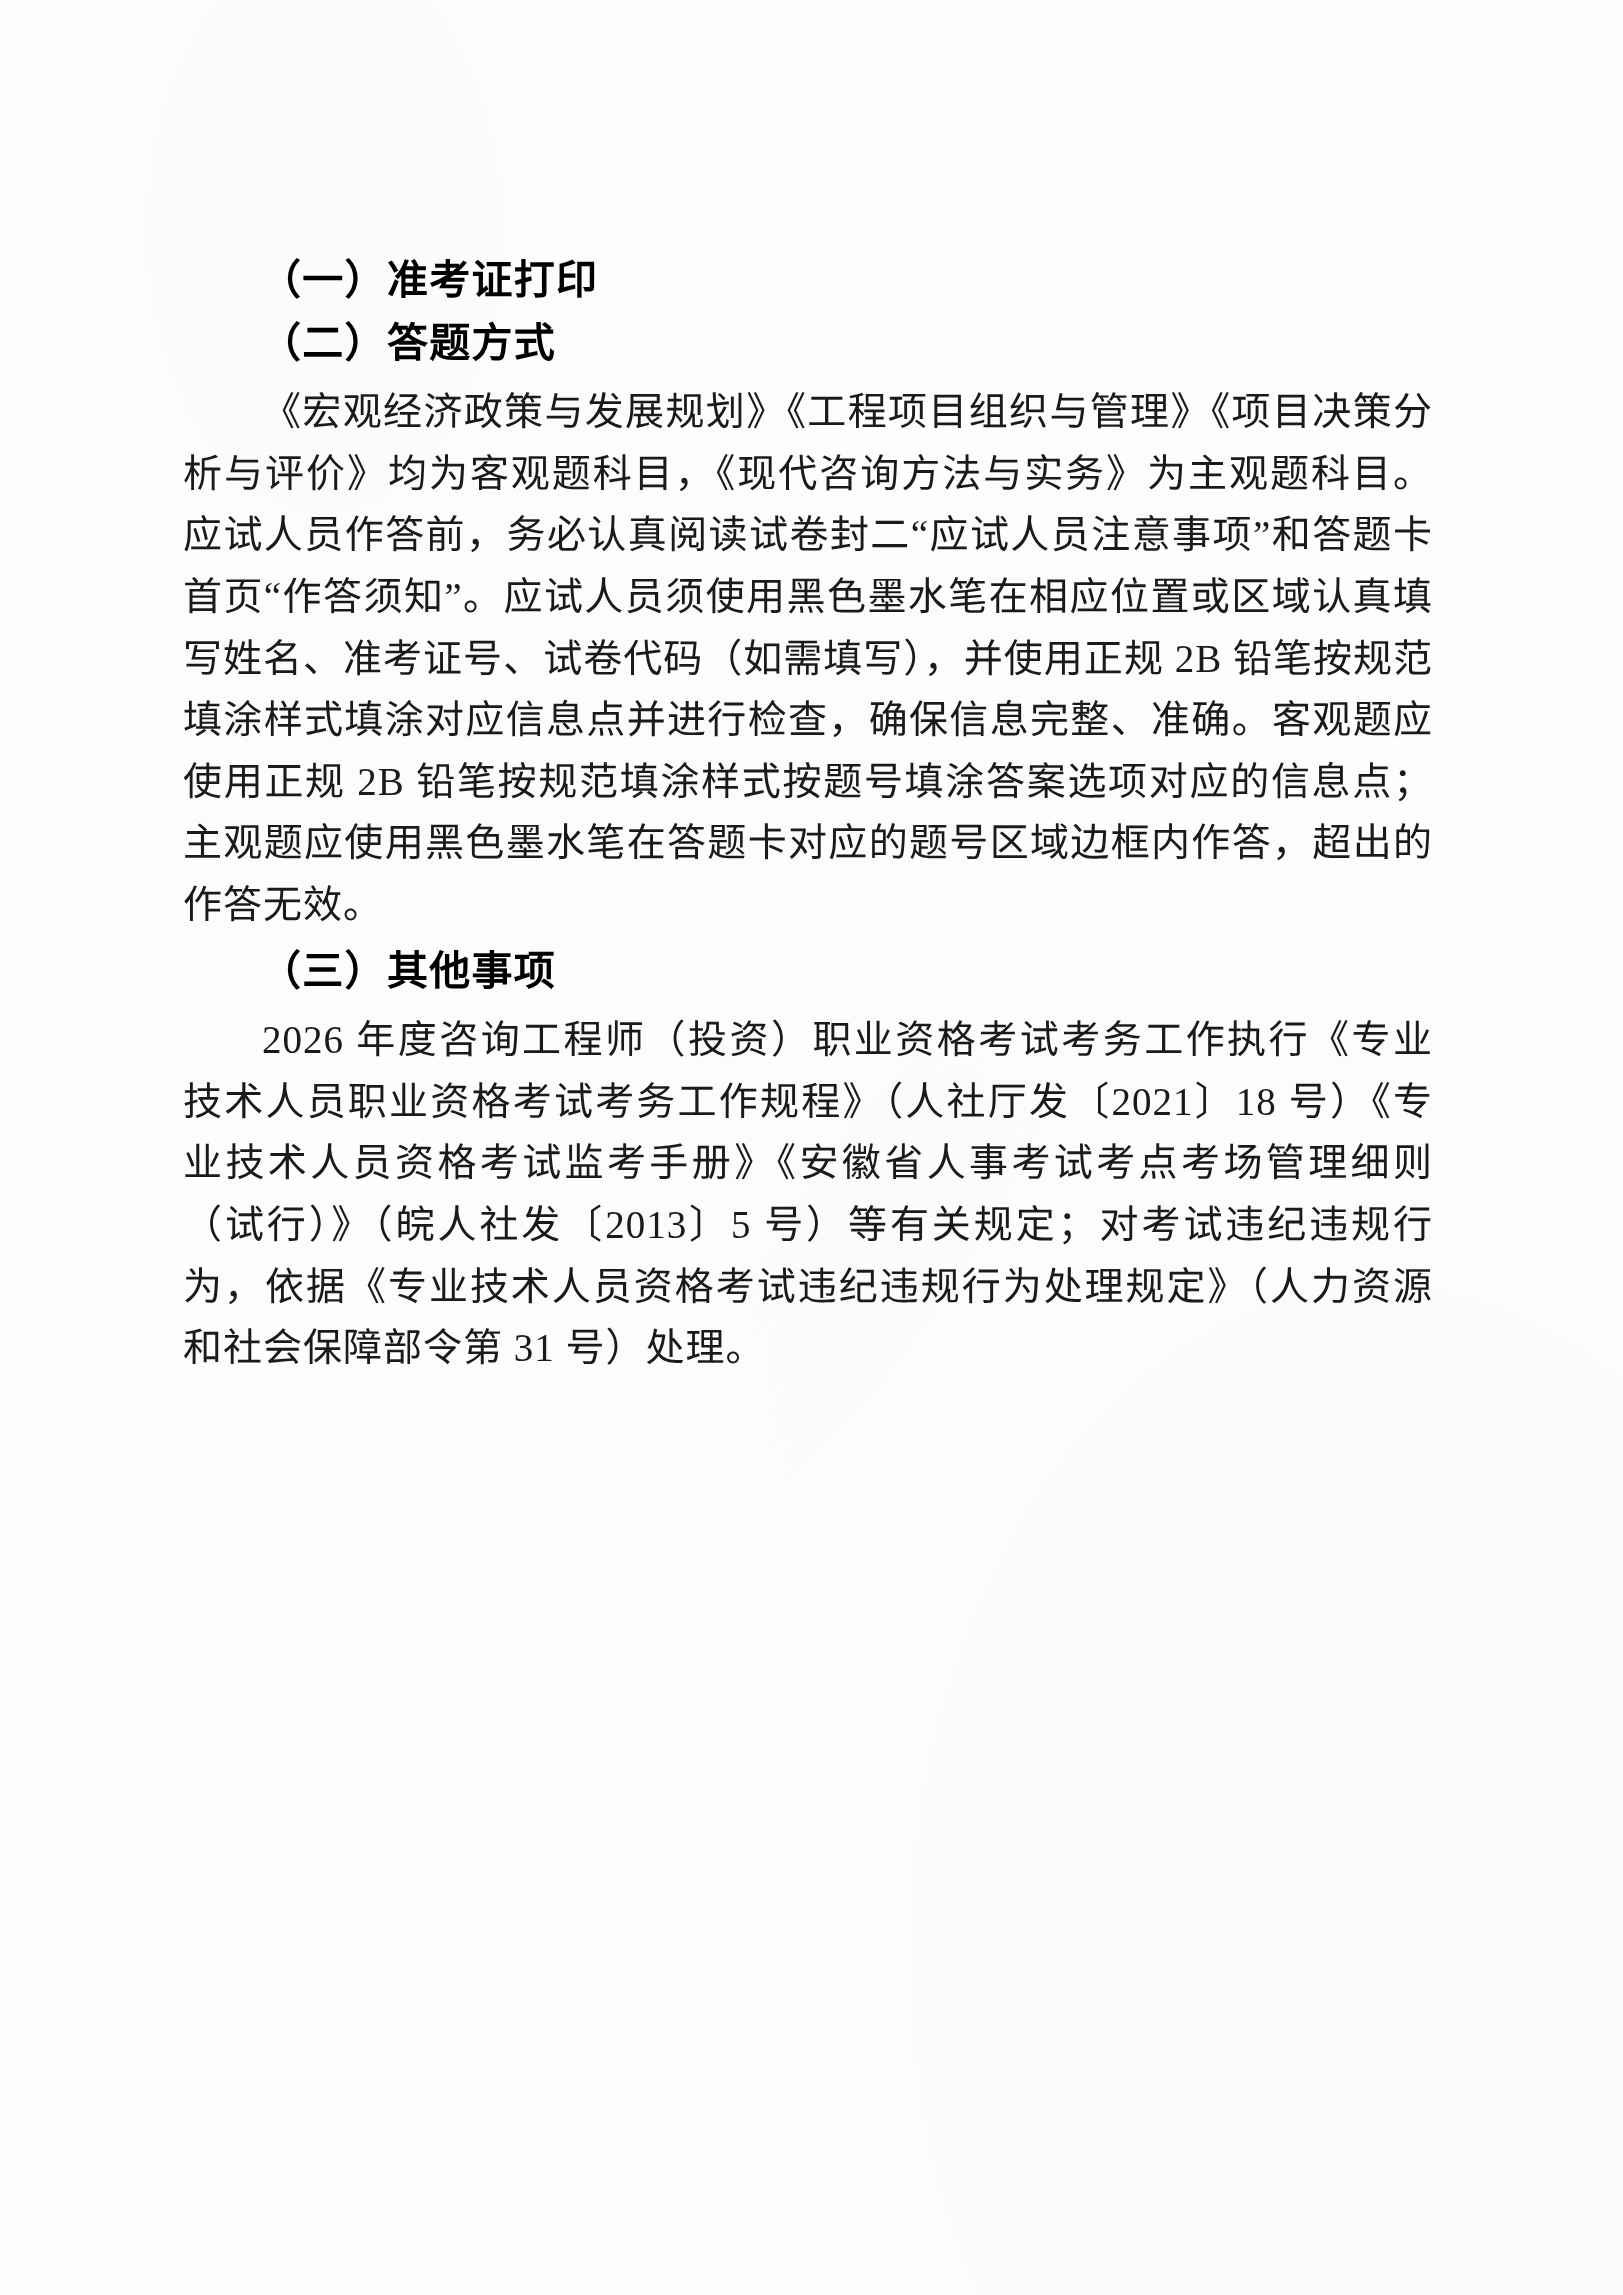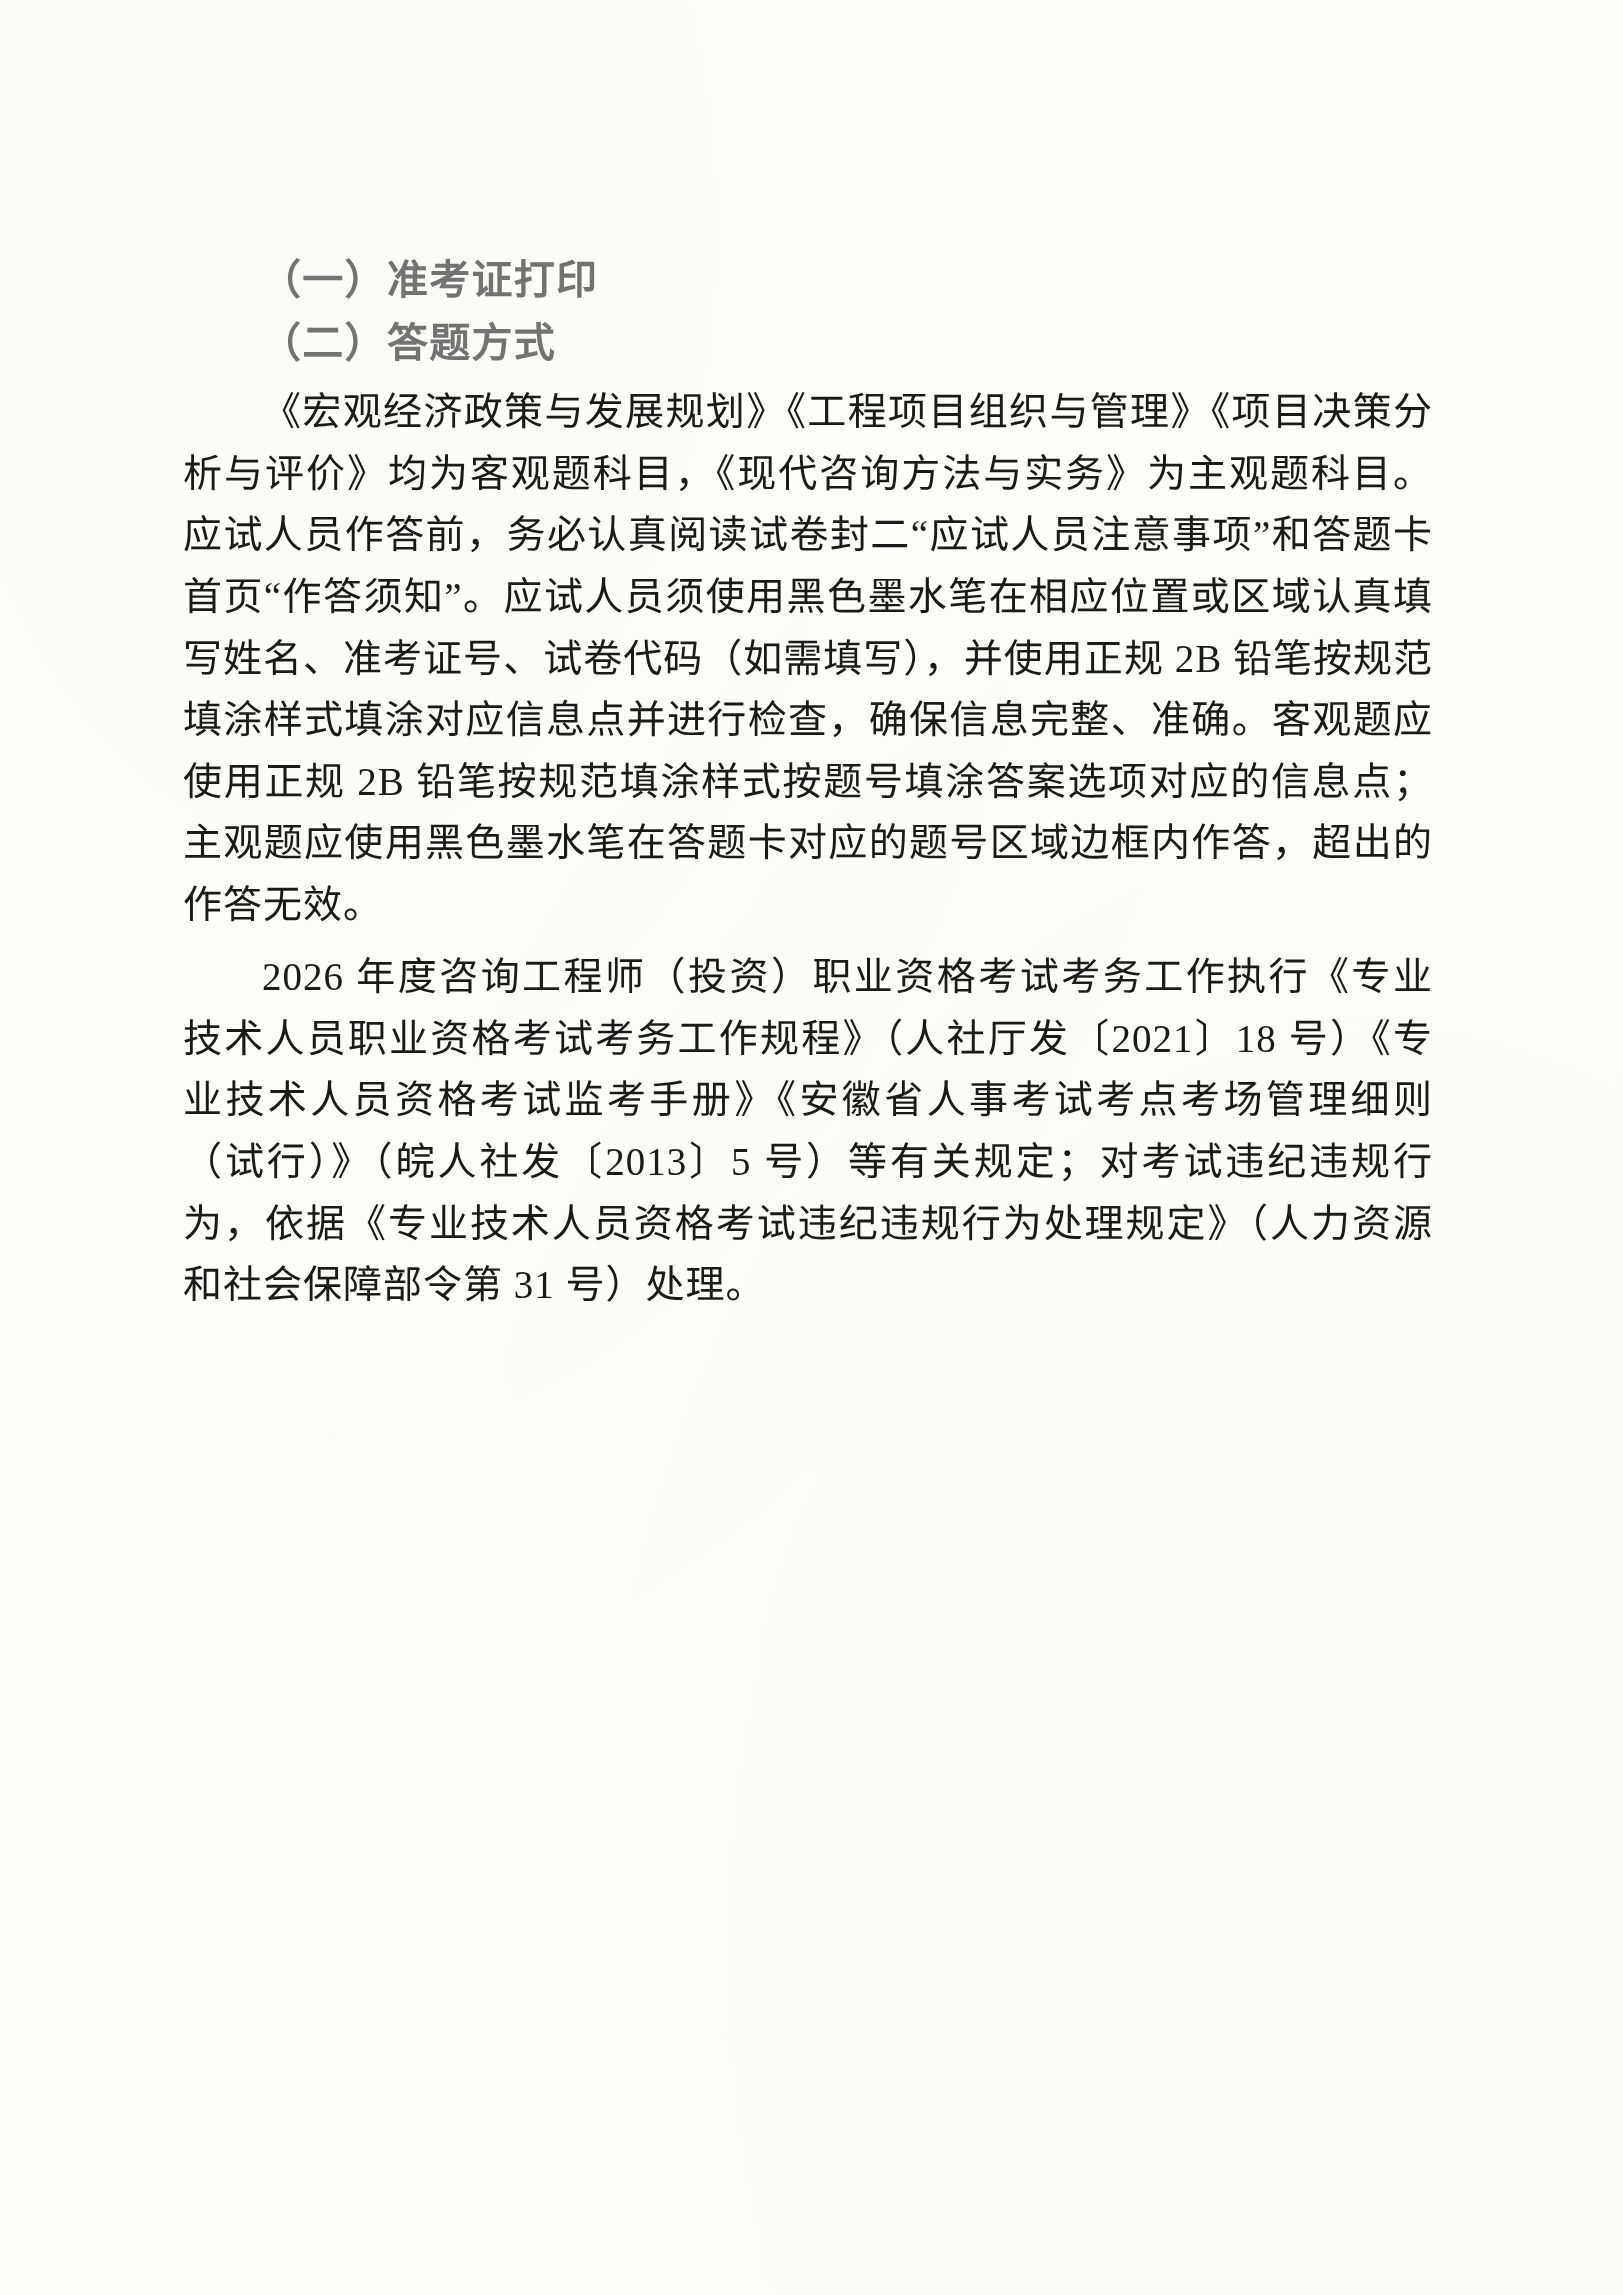--- a/index.html
+++ b/index.html
@@ -41,21 +41,21 @@
     width: 1250px;
   }
   .heading {
     font-family: "DejaVu Serif", "Liberation Serif", serif;
     font-weight: bold;
     font-size: 41px;
     line-height: 1.25;
     letter-spacing: 1.3px;
     text-indent: 77px;
     margin: 0 0 11.8px 0;
-    color: #737373;
+    color: #000000;
   }
   .para {
     font-size: 39px;
     line-height: 1.58;
     text-indent: 79px;
     margin: 0 0 10.5px 0;
     text-align: justify;
     text-justify: inter-ideograph;
     letter-spacing: 1px;
     color: #1a1a1a;
@@ -73,18 +73,19 @@
     <div class="block">
       <h2 class="heading">（一）准考证打印</h2>
     </div>
 
     <div class="block">
       <h2 class="heading">（二）答题方式</h2>
       <p class="para">《宏观经济政策与发展规划》《工程项目组织与管理》《项目决策分析与评价》均为客观题科目，《现代咨询方法与实务》为主观题科目。应试人员作答前，务必认真阅读试卷封二“应试人员注意事项”和答题卡首页“作答须知”。应试人员须使用黑色墨水笔在相应位置或区域认真填写姓名、准考证号、试卷代码（如需填写），并使用正规 2B 铅笔按规范填涂样式填涂对应信息点并进行检查，确保信息完整、准确。客观题应使用正规 2B 铅笔按规范填涂样式按题号填涂答案选项对应的信息点；主观题应使用黑色墨水笔在答题卡对应的题号区域边框内作答，超出的作答无效。</p>
     </div>
 
     <div class="block">
+      <h2 class="heading">（三）其他事项</h2>
       <p class="para">2026 年度咨询工程师（投资）职业资格考试考务工作执行《专业技术人员职业资格考试考务工作规程》（人社厅发〔2021〕18 号）《专业技术人员资格考试监考手册》《安徽省人事考试考点考场管理细则（试行）》（皖人社发〔2013〕5 号）等有关规定；对考试违纪违规行为，依据《专业技术人员资格考试违纪违规行为处理规定》（人力资源和社会保障部令第 31 号）处理。</p>
     </div>
 
   </div>
 </div>
 
 
 </body></html>

